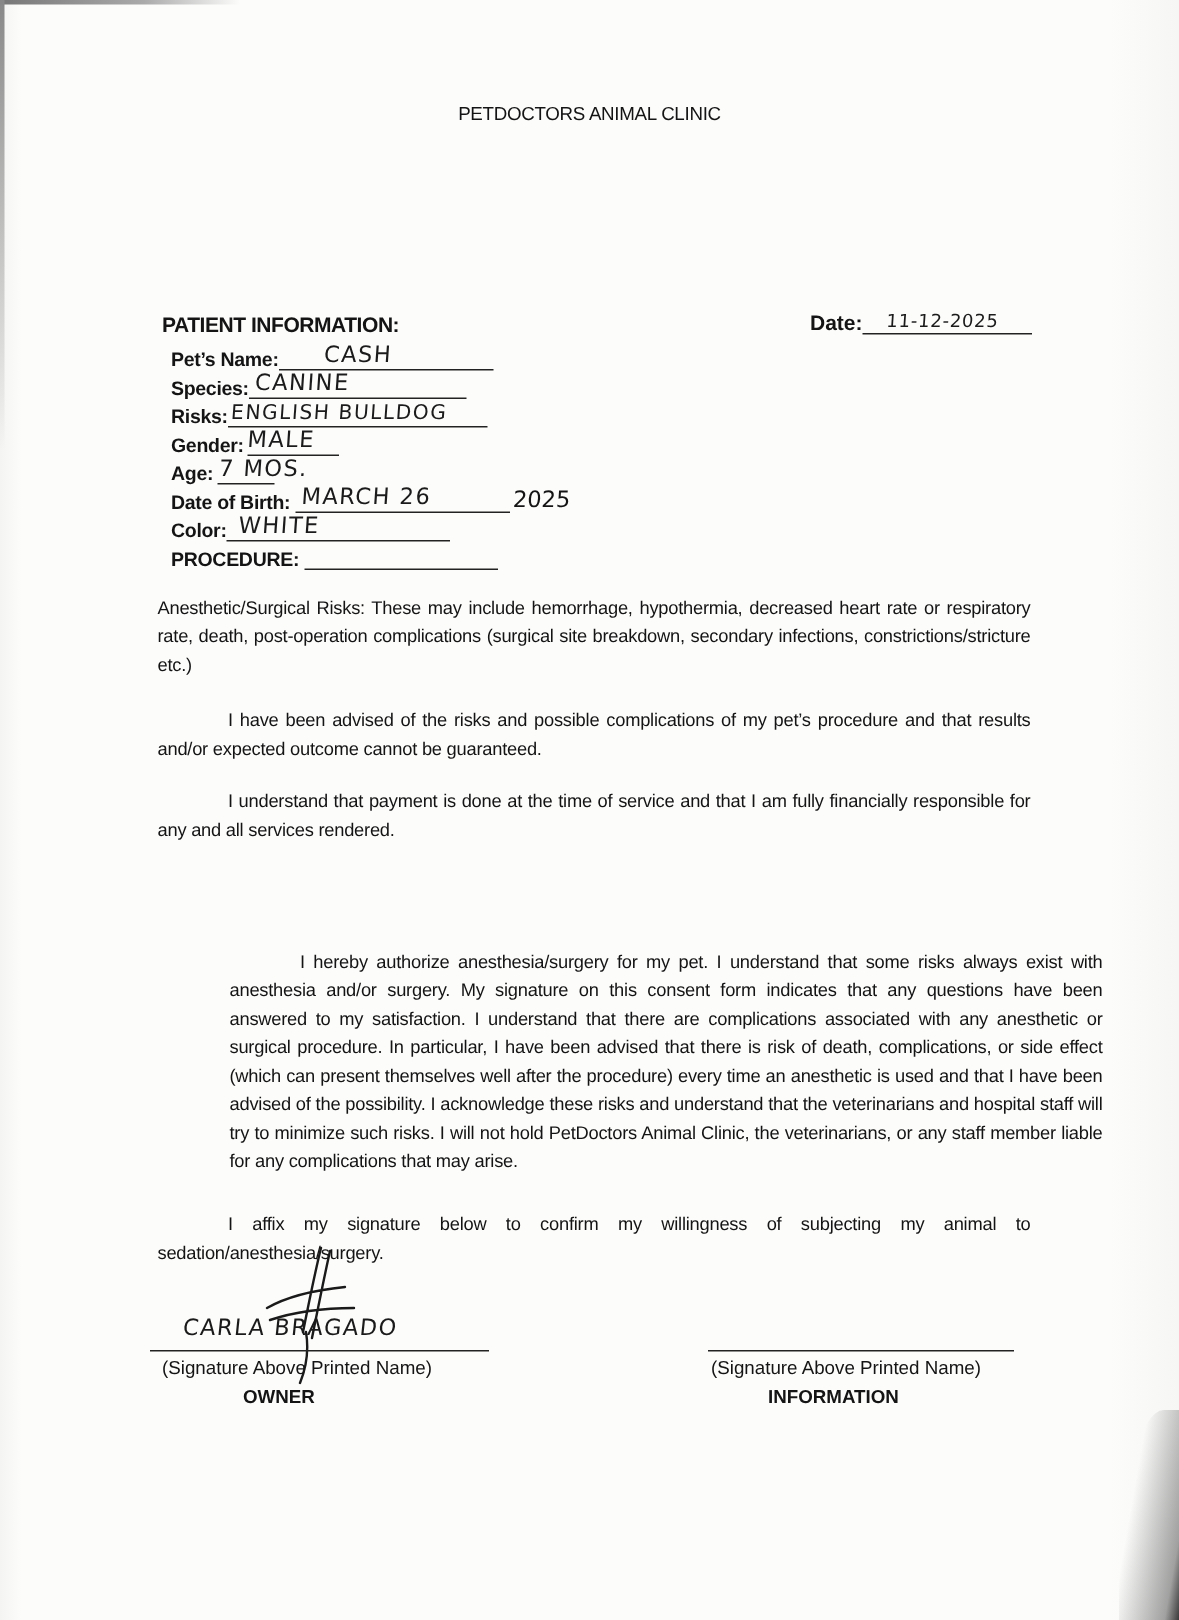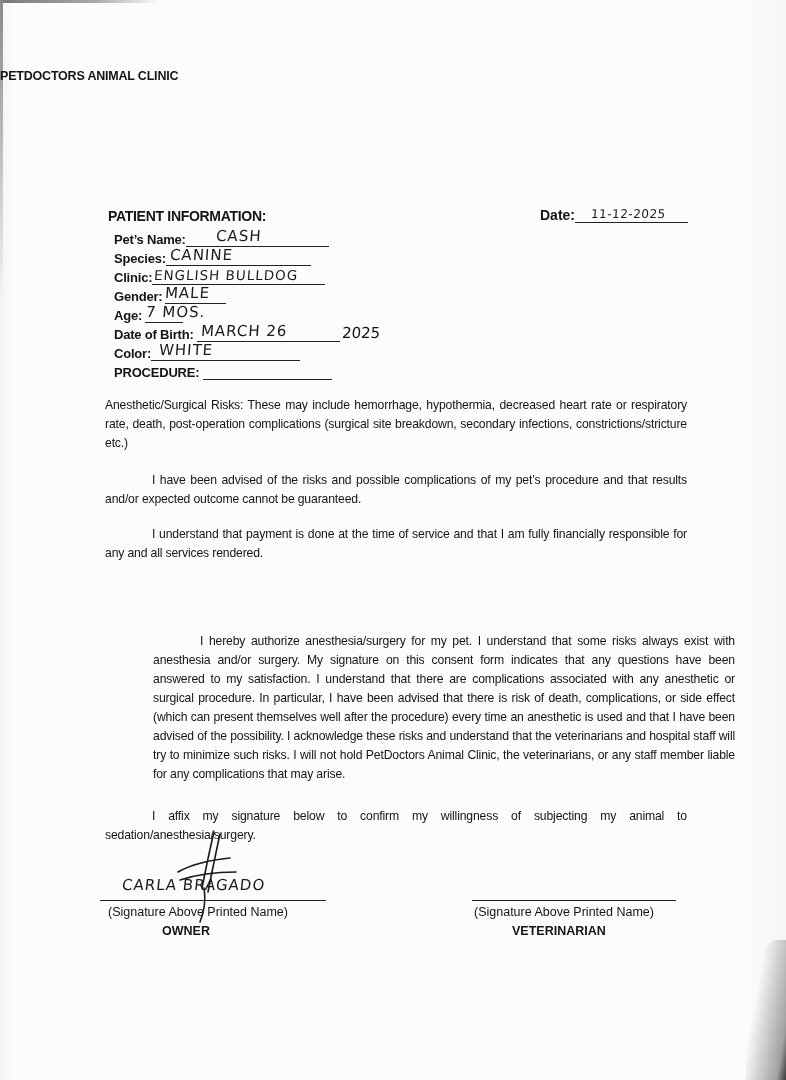--- a/index.html
+++ b/index.html
@@ -15,21 +15,21 @@
   }
   .top-edge { position: absolute; left: 0; top: 0; width: 160px; height: 3px;
     background: linear-gradient(90deg, #777 0, #aaa 60%, rgba(200,200,200,0) 100%); }
   .left-edge { position: absolute; left: 0; top: 0; width: 3px; height: 300px;
     background: linear-gradient(180deg, #888, rgba(200,200,200,0)); }
   .corner-shadow {
     position: absolute; right: 0; bottom: 0; width: 40px; height: 140px;
     background: linear-gradient(100deg, rgba(0,0,0,0) 30%, rgba(90,90,90,0.55) 85%, #3a3a3a 100%);
     border-top-left-radius: 30px 120px;
   }
-  .center { position: absolute; left: 0; width: 786px; text-align: left; font-weight: bold; font-size: 12.5px; letter-spacing: -0.2px; }
+  .center { position: absolute; left: 0; width: 786px; text-align: center; font-weight: normal; font-size: 12.5px; letter-spacing: -0.2px; }
   .clinic-name { top: 69px; }
   .clinic-address { top: 105px; }
   .form-title { top: 175px; }
 
   .pi-heading { position: absolute; left: 108px; top: 208px; font-weight: bold; font-size: 14px; letter-spacing: -0.3px; }
   .date-row { position: absolute; left: 540px; top: 206px; font-size: 14px; font-weight: bold; text-align: right; }
   .date-line { display: inline-block; width: 113px; border-bottom: 1.2px solid #222; height: 16px; vertical-align: bottom; position: relative; }
   .hand { font-family: "DejaVu Sans", sans-serif; font-weight: normal; color: #1b1b1b; letter-spacing: 1px; position: absolute; left: 0; bottom: 1px; white-space: nowrap; font-size: 15px; transform: skewX(-4deg); }
   .date-line .hand { left: 16px; font-size: 12px; letter-spacing: 0.5px; }
 
@@ -91,21 +91,21 @@
           <span class="hand" style="left:30px">CASH</span>
         </span>
     </div>
     <div class="field f-species">
       <span class="lbl">Species:</span>
       <span class="line">
           <span class="hand" style="left:4px">CANINE</span>
         </span>
     </div>
     <div class="field f-breed">
-      <span class="lbl">Clinic:</span>
+      <span class="lbl">Risks:</span>
       <span class="line">
           <span class="hand" style="left:2px;font-size:13.5px">ENGLISH BULLDOG</span>
         </span>
     </div>
     <div class="field f-gender">
       <span class="lbl">Gender:</span>
       <span class="line" style="margin-left:3px">
           <span class="hand" style="left:0">MALE</span>
         </span>
     </div>
@@ -146,14 +146,14 @@
     <path d="M44 4 C40 20, 36 40, 32 60 M50 6 C46 24, 42 44, 38 64 M8 44 C22 36, 40 32, 60 30 M10 52 C28 46, 46 44, 66 44 M34 60 C36 72, 34 84, 30 94" fill="none" stroke="#1a1a1a" stroke-width="1.6" stroke-linecap="round"></path>
   </svg>
   <div class="owner-name">CARLA BRAGADO</div>
 
   <div class="sig-owner"></div>
   <div class="sig-caption sig-owner-caption">(Signature Above Printed Name)</div>
   <div class="sig-role owner-role">OWNER</div>
 
   <div class="sig-vet"></div>
   <div class="sig-caption sig-vet-caption">(Signature Above Printed Name)</div>
-  <div class="sig-role vet-role">VETERINARIAN</div>
+  <div class="sig-role vet-role">INFORMATION</div>
 </div>
 
 </body></html>

